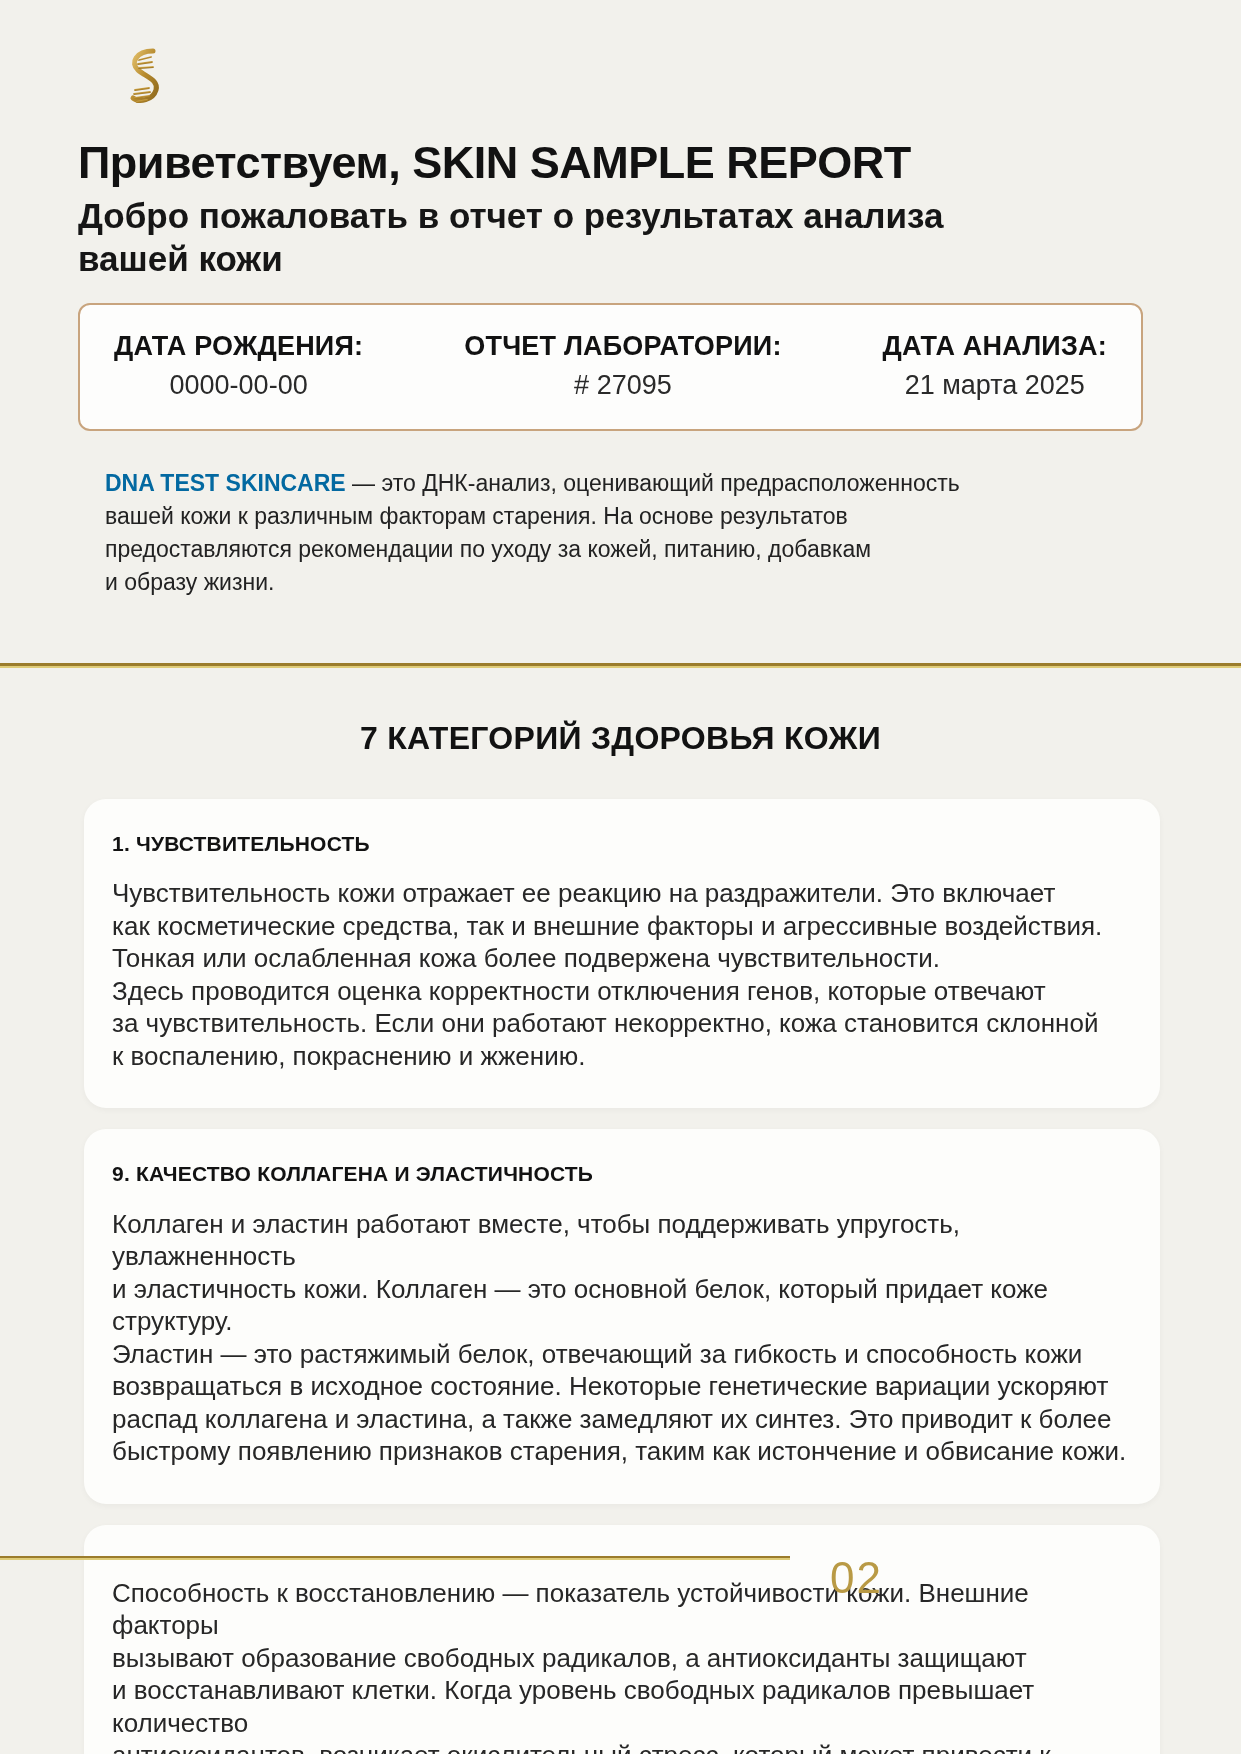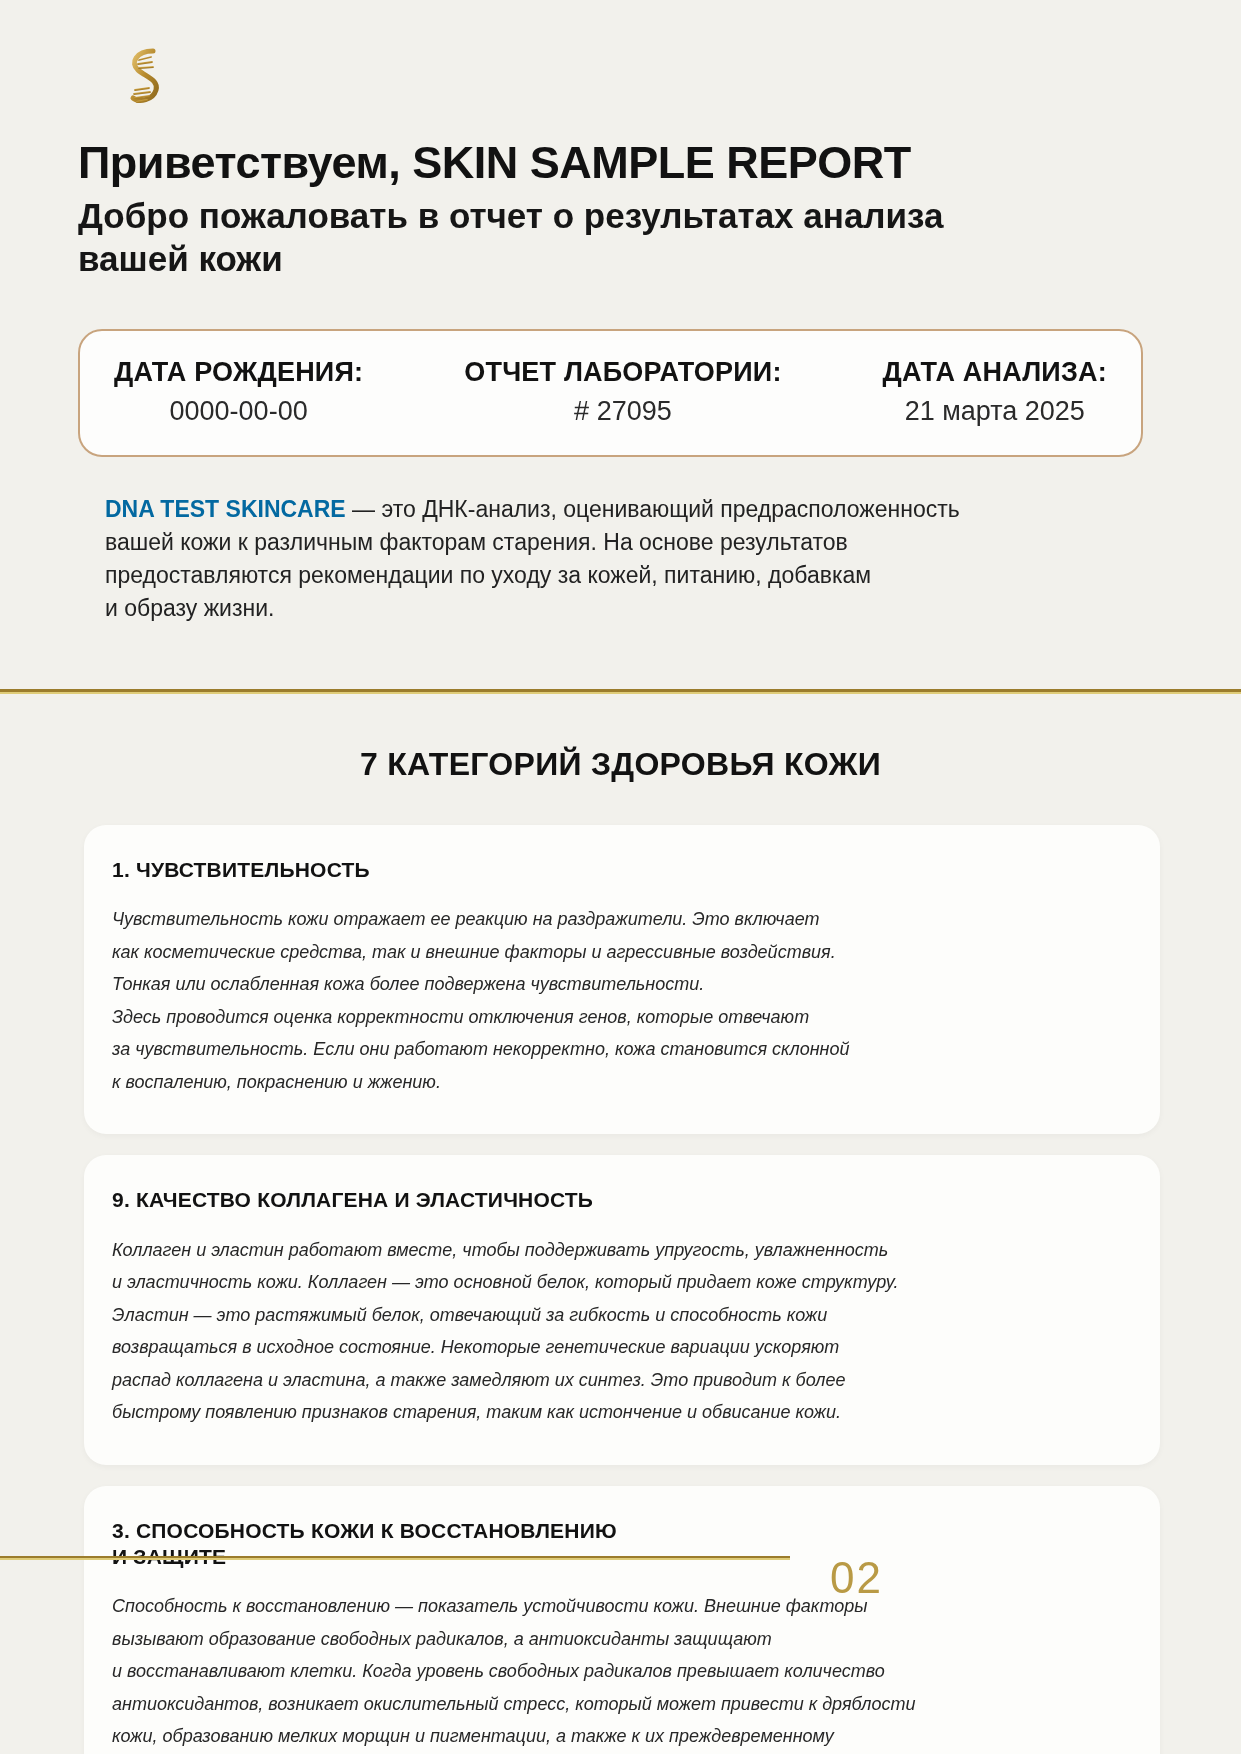--- a/index.html
+++ b/index.html
@@ -33,26 +33,26 @@
   }
   .page-subtitle {
     margin: 6px 0 0 0;
     font-size: 35px;
     font-weight: 700;
     line-height: 1.25;
     color: #161616;
     white-space: pre-line;
   }
   .info-box {
-    margin-top: 48px;
+    margin-top: 22px;
     width: 1065px;
     box-sizing: border-box;
     background: #fdfdfc;
     border: 2px solid #c8a47e;
-    border-radius: 24px;
+    border-radius: 12px;
     padding: 26px 34px 28px 34px;
     display: flex;
     justify-content: space-between;
     align-items: flex-start;
   }
   .info-field { text-align: center; }
   .info-label {
     font-size: 27px;
     font-weight: 800;
     color: #121212;
@@ -104,25 +104,24 @@
     margin: 0;
     font-size: 21px;
     font-weight: 800;
     letter-spacing: 0.2px;
     line-height: 1.25;
     color: #121212;
     white-space: pre-line;
   }
   .card-body {
     margin: 20px 0 0 0;
-    font-size: 18px;
+    font-size: 26px;
     line-height: 32.5px;
     color: #272727;
     white-space: pre-line;
-    font-style: italic;
   }
   .footer {
     position: absolute;
     left: 0;
     top: 1556px;
     width: 100%;
     display: flex;
     align-items: flex-start;
   }
   .footer-line {
@@ -210,22 +209,20 @@
     <h4 class="card-title">9. КАЧЕСТВО КОЛЛАГЕНА И ЭЛАСТИЧНОСТЬ</h4>
     <p class="card-body">Коллаген и эластин работают вместе, чтобы поддерживать упругость, увлажненность
 и эластичность кожи. Коллаген — это основной белок, который придает коже структуру.
 Эластин — это растяжимый белок, отвечающий за гибкость и способность кожи
 возвращаться в исходное состояние. Некоторые генетические вариации ускоряют
 распад коллагена и эластина, а также замедляют их синтез. Это приводит к более
 быстрому появлению признаков старения, таким как истончение и обвисание кожи.</p>
   </div>
 
   <div class="card">
-    <h4 class="card-title">3. СПОСОБНОСТЬ КОЖИ К ВОССТАНОВЛЕНИЮ
-И ЗАЩИТЕ</h4>
     <p class="card-body">Способность к восстановлению — показатель устойчивости кожи. Внешние факторы
 вызывают образование свободных радикалов, а антиоксиданты защищают
 и восстанавливают клетки. Когда уровень свободных радикалов превышает количество
 антиоксидантов, возникает окислительный стресс, который может привести к дряблости
 кожи, образованию мелких морщин и пигментации, а также к их преждевременному
 появлению.</p>
   </div>
 
 </div>
 

